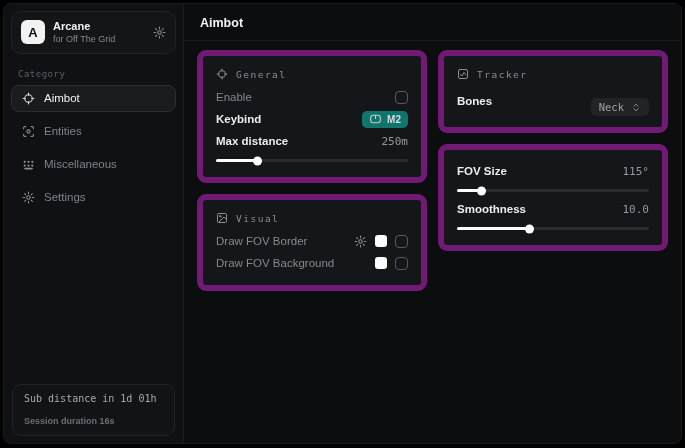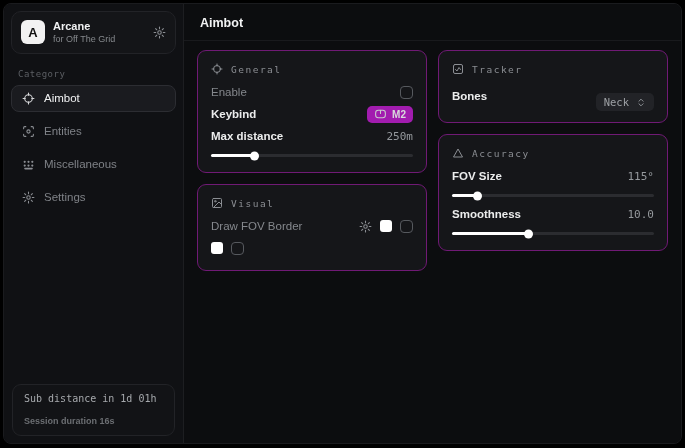--- a/index.html
+++ b/index.html
@@ -83,21 +83,21 @@
   }
   .main-title { font-size:12.5px; font-weight:bold; color:#f2f3f4; }
   .content {
     padding:9px 13px;
     display:grid; grid-template-columns:1fr 1fr; gap:11px;
     align-items:start;
   }
   .col { display:flex; flex-direction:column; gap:11px; }
   .card {
     background:#151619;
-    border:1px solid #701a75;
+    border:6px solid #701a75;
     border-radius:9px;
     padding:10px 13px 11px 13px;
   }
   .card-title {
     display:flex; align-items:center; gap:8px;
     font-family:"DejaVu Sans Mono", monospace;
     font-size:9.5px; color:#8b8e93; letter-spacing:1.5px;
     margin:2px 0 6px 0;
   }
   .row {
@@ -110,21 +110,21 @@
   .row-controls { display:flex; align-items:center; gap:8px; }
   .checkbox {
     width:13px; height:13px; border:1.5px solid #56595e;
     border-radius:4px; background:transparent; cursor:pointer;
   }
   .swatch {
     width:12px; height:12px; background:#fff; border-radius:3px; cursor:pointer;
   }
   .keybadge {
     display:flex; align-items:center; gap:5px;
-    background:#a21caf; border-radius:5px;
+    background:#0f766e; border-radius:5px;
     padding:3px 7px;
     font-size:10px; font-weight:bold; color:#d9dadc;
     cursor:pointer;
   }
   .keybadge .icon { color:#c7c9cc; }
   .dropdown {
     display:flex; align-items:center; gap:7px;
     background:#222327; border-radius:5px;
     padding:3px 8px;
     font-family:"DejaVu Sans Mono", monospace;
@@ -299,20 +299,21 @@
                   <circle cx="12" cy="12" r="3.2"></circle>
                   <path d="M12 2v3M12 19v3M2 12h3M19 12h3M4.9 4.9l2.1 2.1M17 17l2.1 2.1M19.1 4.9L17 7M7 17l-2.1 2.1"></path>
                 </svg>
               </span>
               <span class="swatch"></span>
               <span class="checkbox"></span>
             </span>
           </div>
 
           <div class="row">
+            <span class="lbl lbl-dim">Draw FOV Background</span>
             <span class="row-controls">
               <span class="swatch"></span>
               <span class="checkbox"></span>
             </span>
           </div>
         </div>
 
       </div>
 
       <div class="col">
@@ -335,28 +336,20 @@
               <span class="icon">
                 <svg width="10" height="11" viewBox="0 0 24 24" fill="none" stroke="currentColor" stroke-width="2.4" stroke-linecap="round" stroke-linejoin="round">
                   <path d="M7 9l5-5 5 5M7 15l5 5 5-5"></path>
                 </svg>
               </span>
             </span>
           </div>
         </div>
 
         <div class="card">
-          <div class="card-title">
-            <span class="icon">
-              <svg width="12" height="12" viewBox="0 0 24 24" fill="none" stroke="currentColor" stroke-width="2" stroke-linejoin="round">
-                <path d="M12 4L21 20H3Z"></path>
-              </svg>
-            </span>
-            <span>Accuracy</span>
-          </div>
 
           <div class="row">
             <span class="lbl lbl-bright">FOV Size</span>
             <span class="value">115°</span>
           </div>
           <div class="slider">
             <div class="fill" style="width: 13%;">
               <div class="thumb"></div>
             </div>
           </div>

